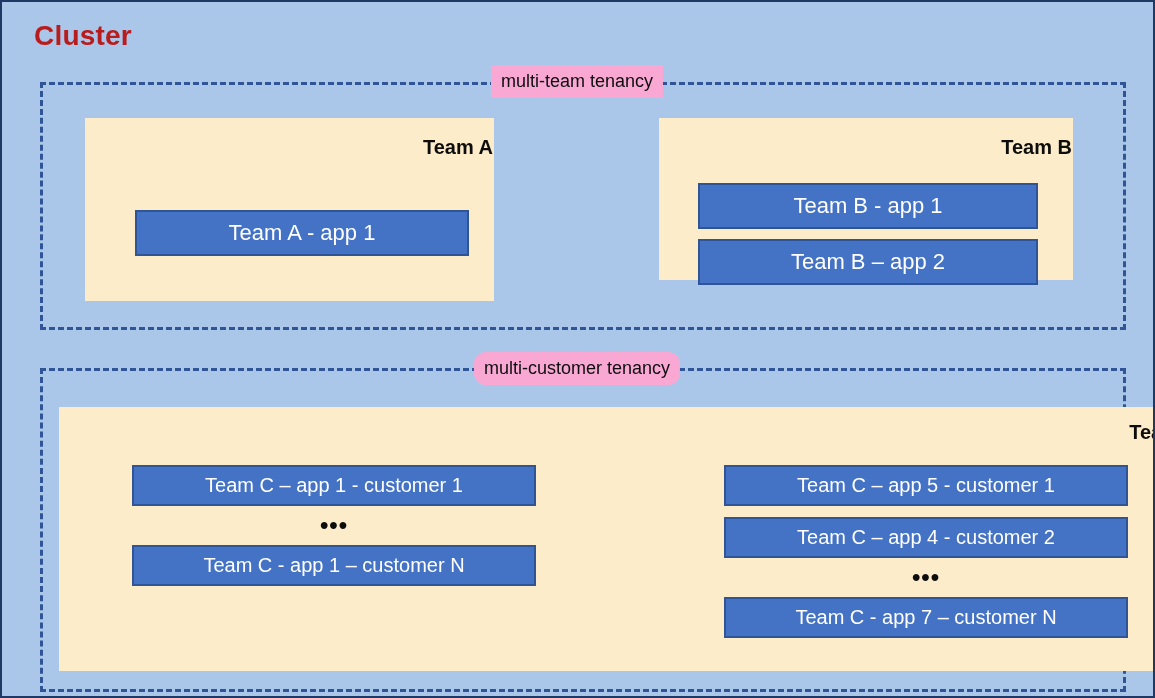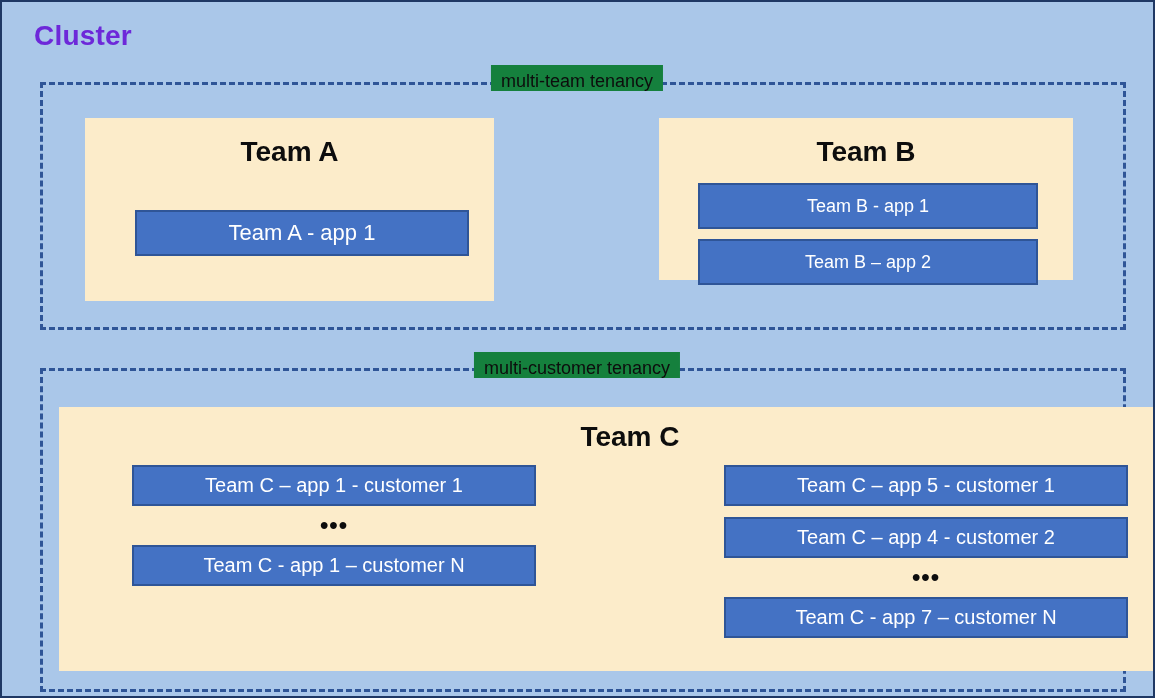--- a/index.html
+++ b/index.html
@@ -21,21 +21,21 @@
     overflow: hidden;
   }
 
   
   .cluster-title {
     position: absolute;
     left: 32px;
     top: 18px;
     font-size: 28px;
     font-weight: bold;
-    color: #6d28d9;
+    color: #b91c1c;
     letter-spacing: 0.2px;
     white-space: nowrap;
   }
 
   
   .tenancy-group {
     position: absolute;
     box-sizing: border-box;
     border: 3px dashed #2f5597;
     background: transparent;
@@ -49,35 +49,36 @@
   #group-multi-customer {
     left: 38px;
     top: 366px;
     width: 1086px;
     height: 324px;
   }
 
   
   .tenancy-label {
     position: absolute;
-    background: #15803d;
+    background: #f9a8d4;
     color: #0d0d0d;
     font-size: 18px;
     line-height: 1;
-    padding: 7px 10px 1px 10px;
+    padding: 7px 10px 8px 10px;
     white-space: nowrap;
     transform: translateX(-50%);
   }
   #label-multi-team {
     left: 575px;
     top: 63px;
   }
   #label-multi-customer {
     left: 575px;
     top: 350px;
+    border-radius: 12px;
   }
 
   
   .team-box {
     position: absolute;
     box-sizing: border-box;
     background: #fcecca;
     border: 1px solid #fcecca;
   }
   #team-box-a {
@@ -93,22 +94,22 @@
     height: 162px;
   }
   #team-box-c {
     left: 57px;
     top: 405px;
     width: 1142px;
     height: 264px;
   }
 
   .team-title {
-    text-align: center;
-    font-size: 28px;
+    text-align: right;
+    font-size: 20px;
     font-weight: bold;
     color: #0d0d0d;
     white-space: nowrap;
   }
   #team-box-a .team-title { margin-top: 17px; }
   #team-box-b .team-title { margin-top: 17px; }
   #team-box-c .team-title { margin-top: 13px; }
 
   
   .app-box {
@@ -137,21 +138,21 @@
 
   
   #team-b-apps {
     position: absolute;
     left: 38px;
     top: 64px;
     width: 340px;
   }
   #team-b-apps .app-box {
     height: 46px;
-    font-size: 18px;
+    font-size: 22px;
     margin-bottom: 10px;
   }
   #team-b-apps .app-box:last-child { margin-bottom: 8px; }
 
   
   .teamc-columns {
     position: absolute;
     left: 0;
     top: 57px;
     width: 100%;

